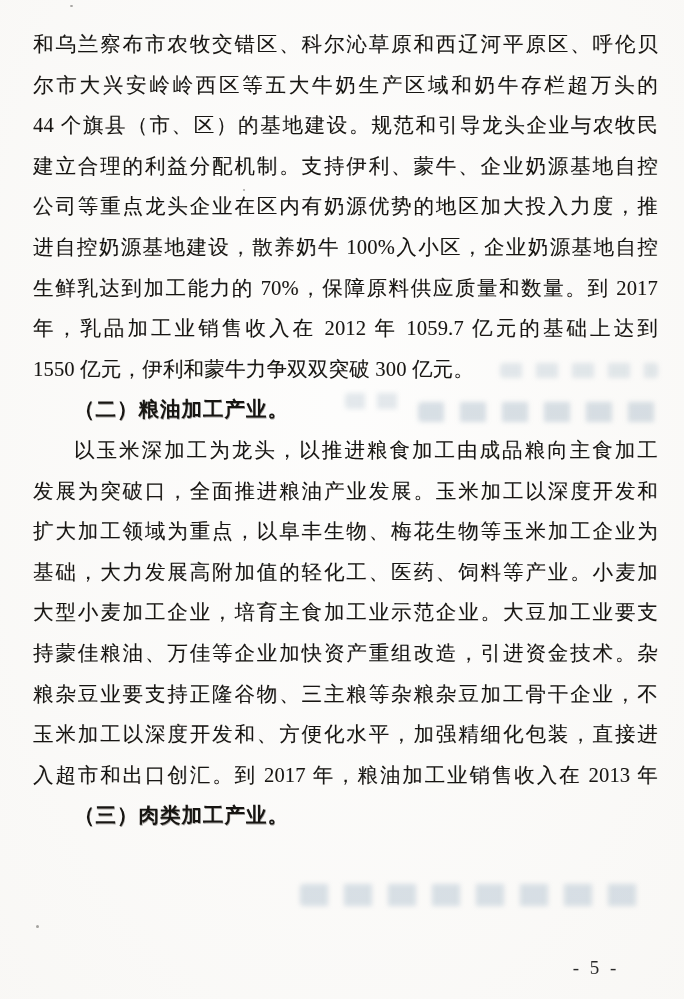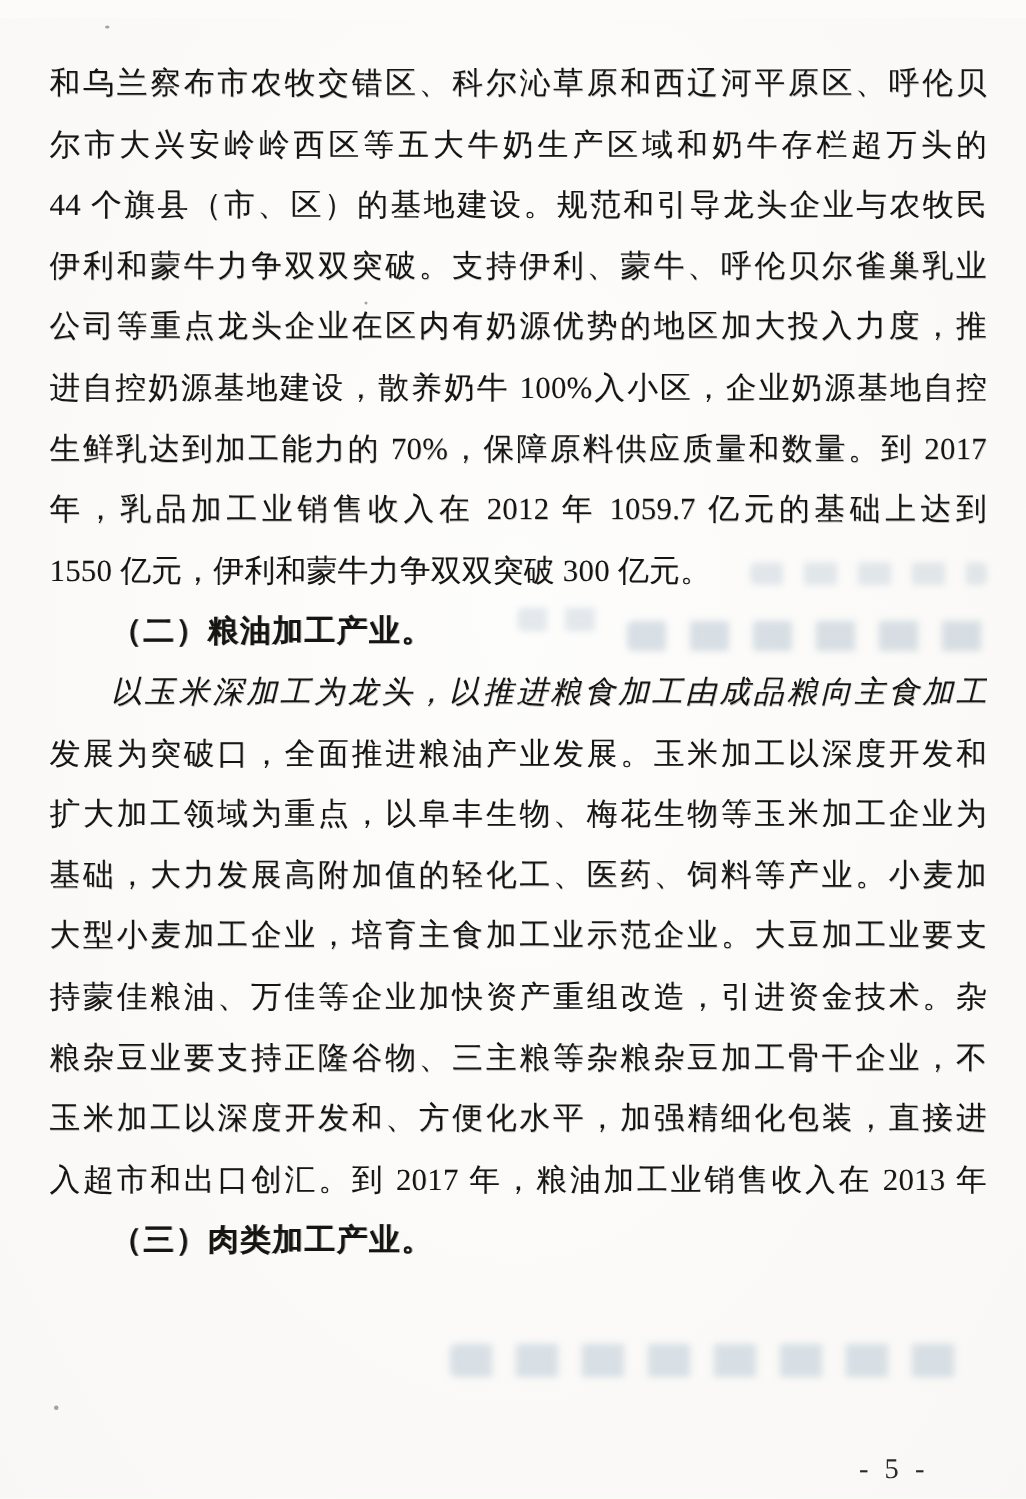--- a/index.html
+++ b/index.html
@@ -13,21 +13,20 @@
     overflow: hidden;
     background: #fcfbf9;
     font-family: "Liberation Serif", "DejaVu Serif", serif;
   }
   .scan-page {
     position: absolute;
     inset: 0;
     background:
       radial-gradient(ellipse at 50% 40%, rgba(255,255,255,0.6) 0%, rgba(244,243,240,0.35) 100%),
       #fbfaf8;
-    margin-top: 12px;
   }
   
   .doc-body {
     position: absolute;
     left: 33px;
     top: 24px;
     width: 625px;
     color: #171512;
     font-size: 20.5px;
   }
@@ -48,21 +47,20 @@
   .line.head {
     text-align: right;
     text-align-last: left;
     text-indent: 2em;
     font-weight: 700;
     letter-spacing: 1px;
     text-shadow: 0.6px 0.6px 0 rgba(30,26,20,0.4);
   }
   .line.first {
     text-indent: 2em;
-    font-style: italic;
   }
   
   .page-number {
     position: absolute;
     left: 556px;
     top: 957px;
     width: 80px;
     text-align: center;
     font-size: 19px;
     color: #2a2a2a;
@@ -117,21 +115,21 @@
   <div class="bleed bleed-d"></div>
 
   <div class="speck speck-1"></div>
   <div class="speck speck-2"></div>
   <div class="speck speck-3"></div>
 
   <div class="doc-body">
       <div class="line fill">和乌兰察布市农牧交错区、科尔沁草原和西辽河平原区、呼伦贝</div>
       <div class="line fill">尔市大兴安岭岭西区等五大牛奶生产区域和奶牛存栏超万头的</div>
       <div class="line fill">44 个旗县（市、区）的基地建设。规范和引导龙头企业与农牧民</div>
-      <div class="line fill">伊利和蒙牛力争双双突破。支持伊利、蒙牛、呼伦贝尔雀巢乳业</div>
+      <div class="line fill">建立合理的利益分配机制。支持伊利、蒙牛、企业奶源基地自控</div>
       <div class="line fill">公司等重点龙头企业在区内有奶源优势的地区加大投入力度，推</div>
       <div class="line fill">进自控奶源基地建设，散养奶牛 100%入小区，企业奶源基地自控</div>
       <div class="line fill">生鲜乳达到加工能力的 70%，保障原料供应质量和数量。到 2017</div>
       <div class="line fill">年，乳品加工业销售收入在 2012 年 1059.7 亿元的基础上达到</div>
       <div class="line last">1550 亿元，伊利和蒙牛力争双双突破 300 亿元。</div>
       <div class="line head">（二）粮油加工产业。</div>
       <div class="line first">以玉米深加工为龙头，以推进粮食加工由成品粮向主食加工</div>
       <div class="line fill">发展为突破口，全面推进粮油产业发展。玉米加工以深度开发和</div>
       <div class="line fill">扩大加工领域为重点，以阜丰生物、梅花生物等玉米加工企业为</div>
       <div class="line fill">基础，大力发展高附加值的轻化工、医药、饲料等产业。小麦加</div>

